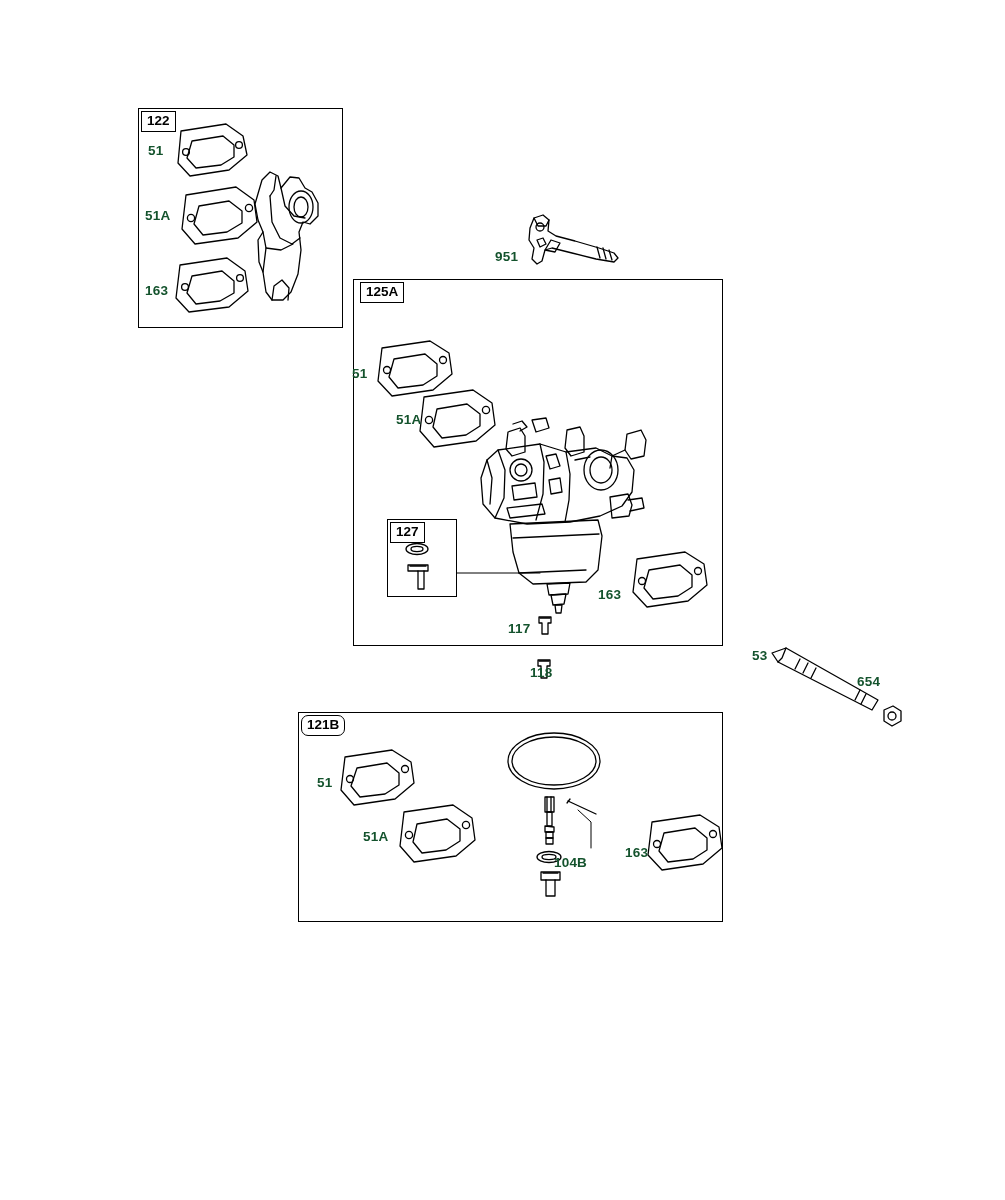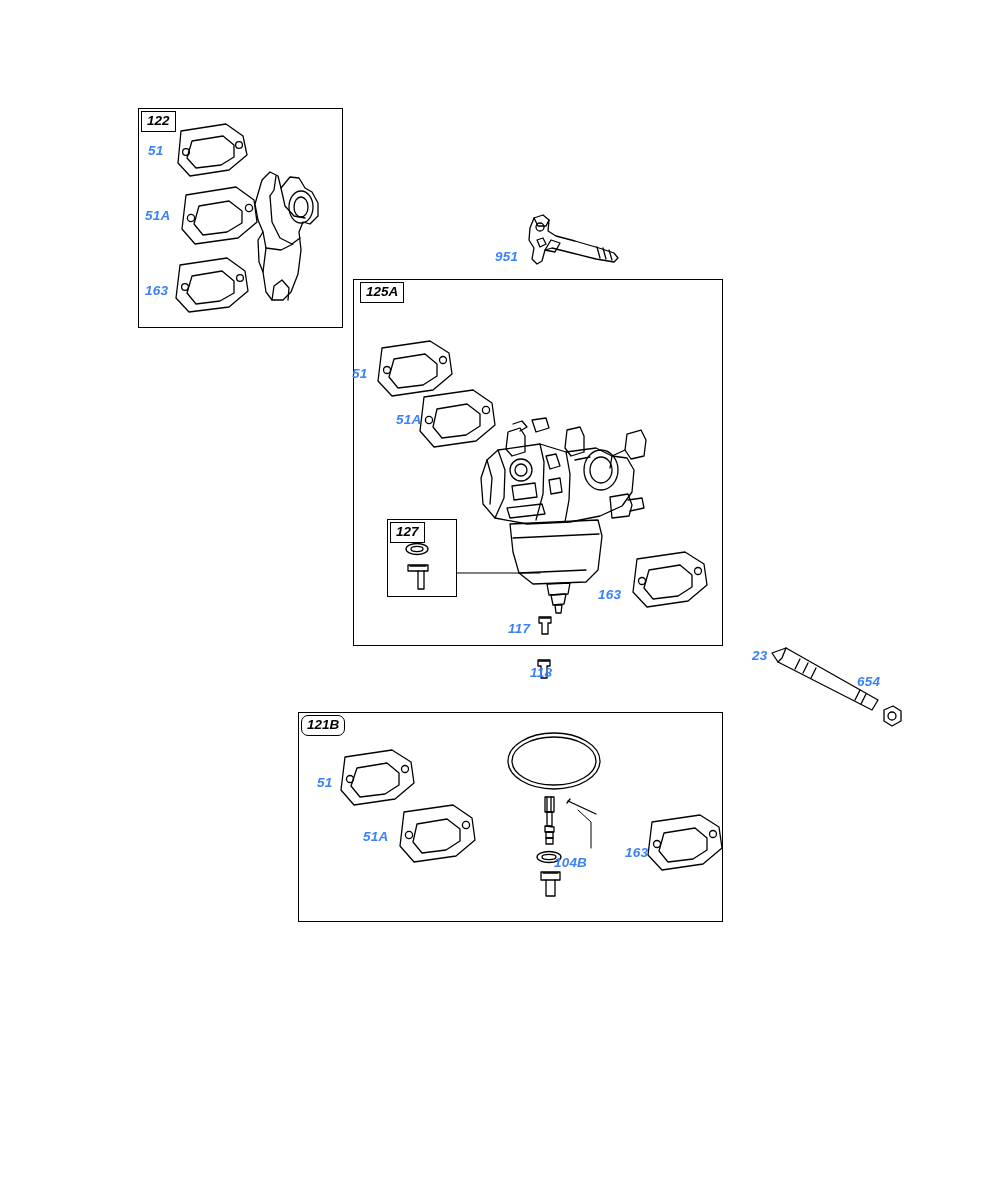--- a/index.html
+++ b/index.html
@@ -9,28 +9,27 @@
   }
   body {
     font-family: "Liberation Sans", sans-serif;
   }
   #page {
     position: relative;
     width: 1005px;
     height: 1160px;
     background: #ffffff;
     overflow: hidden;
-    font-style: italic;
   }
   .label {
     position: absolute;
     font-family: "Liberation Sans", sans-serif;
     font-size: 13.5px;
     font-weight: bold;
-    color: #3b82f6;
+    color: #14532d;
     white-space: nowrap;
     letter-spacing: 0.2px;
   }
   .boxed-label {
     position: absolute;
     font-family: "Liberation Sans", sans-serif;
     font-size: 13.5px;
     font-weight: bold;
     color: #000000;
     border: 1.6px solid #000000;
@@ -256,20 +255,20 @@
 
   <div class="label" style="left:148px; top:143px;">51</div>
   <div class="label" style="left:145px; top:208px;">51A</div>
   <div class="label" style="left:145px; top:283px;">163</div>
   <div class="label" style="left:495px; top:230px;margin-top:19px;">951</div>
   <div class="label" style="left:352px; top:366px;">51</div>
   <div class="label" style="left:396px; top:412px;">51A</div>
   <div class="label" style="left:598px; top:587px;">163</div>
   <div class="label" style="left:508px; top:621px;">117</div>
   <div class="label" style="left:530px; top:665px;">118</div>
-  <div class="label" style="left:752px; top:648px;">23</div>
+  <div class="label" style="left:752px; top:648px;">53</div>
   <div class="label" style="left:857px; top:674px;">654</div>
   <div class="label" style="left:317px; top:775px;">51</div>
   <div class="label" style="left:363px; top:829px;">51A</div>
   <div class="label" style="left:554px; top:855px;">104B</div>
   <div class="label" style="left:625px; top:845px;">163</div>
 
 </div>
 
 </body></html>

